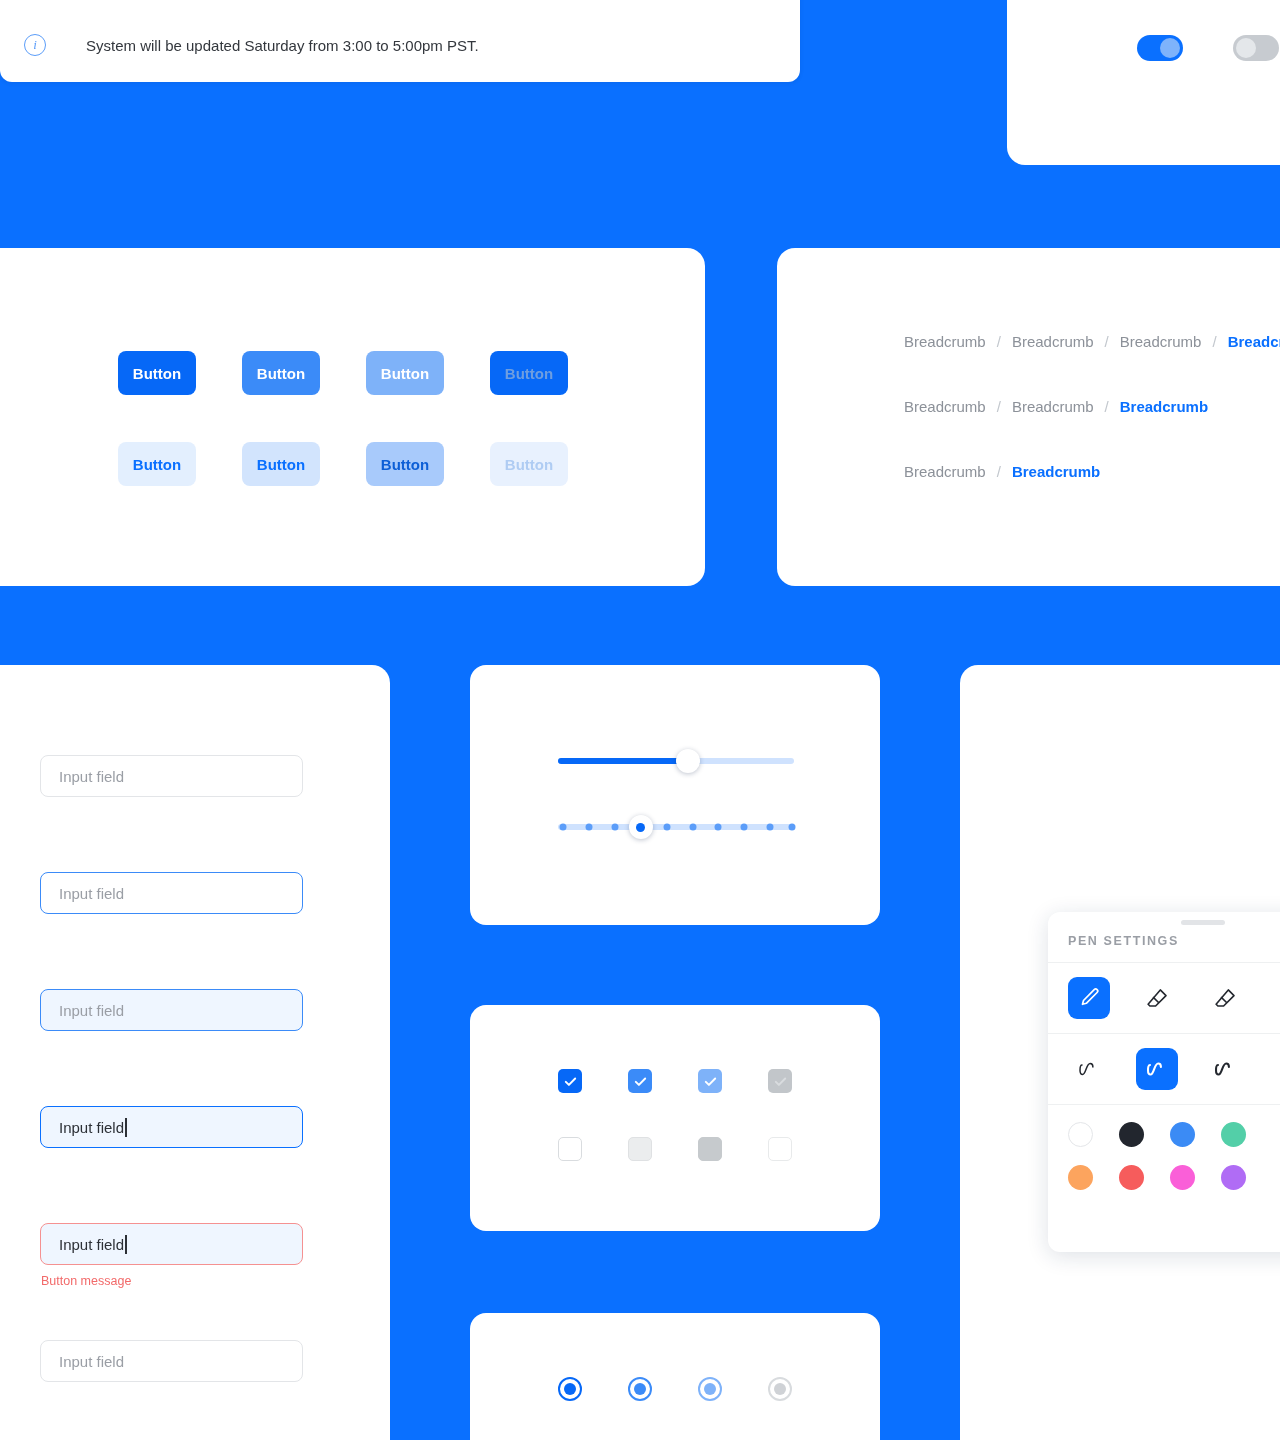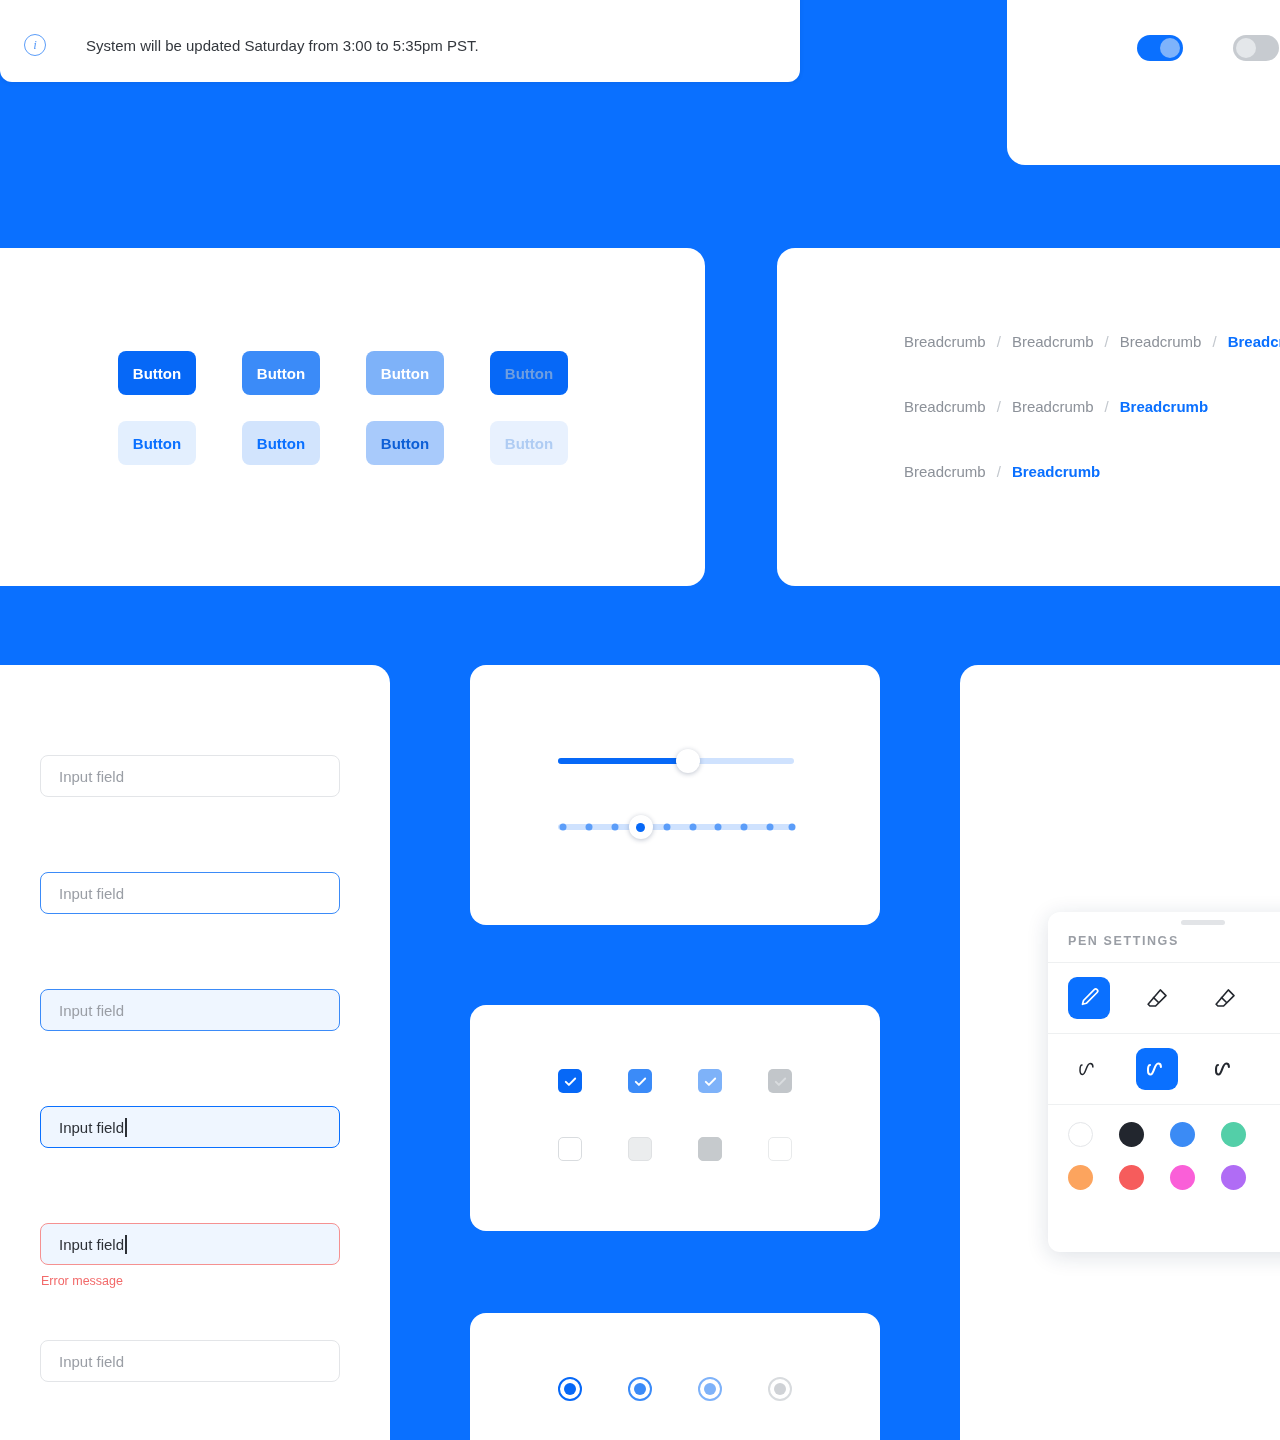--- a/index.html
+++ b/index.html
@@ -72,21 +72,21 @@
   .toggle.off { background: #c7cbd0; }
   .toggle.off .knob { left: 3px; background: #e4e7ea; }
 
   
   #buttons-card { left: -40px; top: 248px; width: 745px; height: 338px; border-radius: 0 18px 18px 0; }
   #buttons-grid {
     position: absolute; left: 158px; top: 103px;
     display: grid;
     grid-template-columns: repeat(4, 124px);
     grid-template-rows: 44px 44px;
-    row-gap: 26px;
+    row-gap: 47px;
   }
   .btn {
     width: 78px; height: 44px;
     border: none; border-radius: 8px;
     font-size: 15px; font-weight: bold;
     font-family: "Liberation Sans", sans-serif;
     cursor: pointer; padding: 0;
   }
   .btn.p1 { background: #0668f7; color: #fff; }
   .btn.p2 { background: #3b8bf8; color: #fff; }
@@ -109,21 +109,21 @@
   .crumb-sep { color: #c2c7cd; margin: 0 11px; }
 
   
   #inputs-card { left: -40px; top: 665px; width: 430px; height: 800px; border-radius: 0 18px 0 0; }
   #inputs-list {
     position: absolute; left: 80px; top: 90px;
     display: flex; flex-direction: column;
   }
   .field-block { height: 117px; }
   .field {
-    width: 300px; height: 42px;
+    width: 263px; height: 42px;
     border-radius: 8px;
     display: flex; align-items: center;
     padding: 0 18px;
     font-size: 15px;
     background: #fff;
   }
   .field .ph { color: #9a9ea5; }
   .field .val { color: #2c3036; }
   .field.default { border: 1px solid #e3e5e8; }
   .field.hover { border: 1px solid #3b8bf8; }
@@ -223,21 +223,21 @@
 </head>
 <body>
 
 <div class="stage">
 
   <div class="card" id="top-left-panel"></div>
 
   <div class="card" id="alert-card">
     <div id="alert-row">
       <span class="info-icon">i</span>
-      <span id="alert-text">System will be updated Saturday from 3:00 to 5:35pm PST.</span>
+      <span id="alert-text">System will be updated Saturday from 3:00 to 5:00pm PST.</span>
     </div>
   </div>
 
   <div class="card" id="toggles-card">
     <div id="toggle-row">
       <div class="toggle on">
           <span class="knob"></span>
         </div>
       <div class="toggle off">
           <span class="knob"></span>
@@ -314,21 +314,21 @@
           <span class="val">Input field</span>
           <span class="caret"></span>
         </div>
       </div>
 
       <div class="field-block">
         <div class="field error">
           <span class="val">Input field</span>
           <span class="caret"></span>
         </div>
-        <div class="error-msg">Error message</div>
+        <div class="error-msg">Button message</div>
       </div>
 
       <div class="field-block">
         <div class="field default">
           <span class="ph">Input field</span>
         </div>
       </div>
 
     </div>
   </div>

